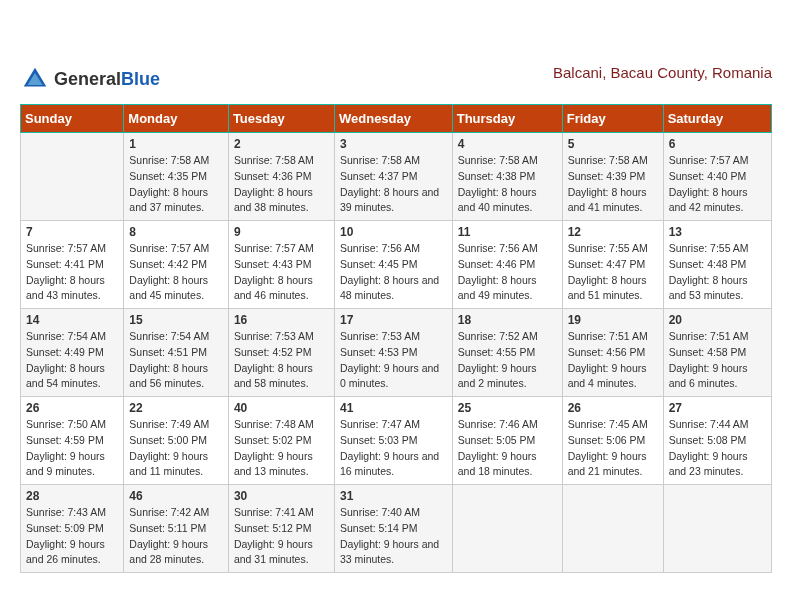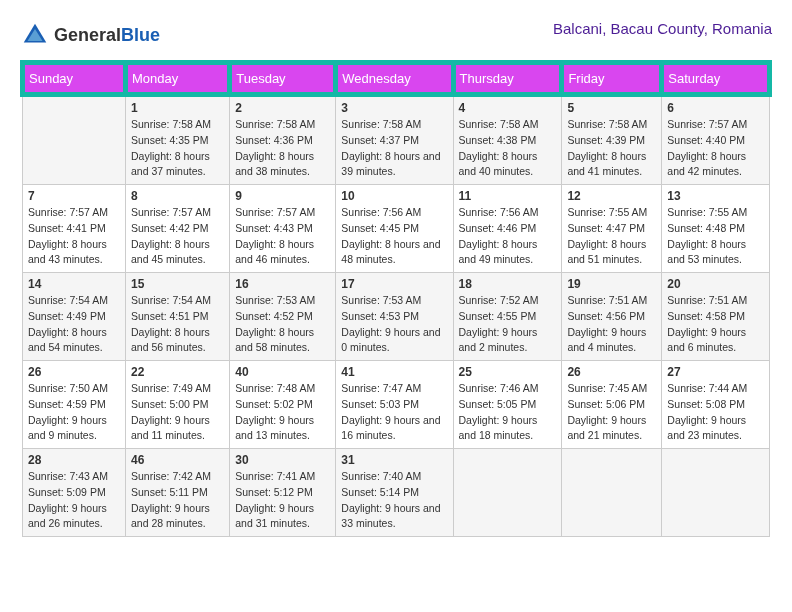--- a/index.html
+++ b/index.html
@@ -8,20 +8,21 @@
       background: #fff;
       width: 792px;
       min-height: 612px;
       padding: 20px;
     }
     .header-section {
       display: flex;
       justify-content: space-between;
       align-items: flex-start;
       margin-bottom: 10px;
+      margin-top: 44px;
     }
     .logo {
       display: flex;
       align-items: center;
       gap: 4px;
     }
     .logo-text-general {
       font-size: 18px;
       font-weight: bold;
       color: #333;
@@ -38,35 +39,35 @@
     .title-section {
       text-align: right;
     }
     .main-title {
       font-size: 32px;
       font-weight: bold;
       color: #333;
     }
     .subtitle {
       font-size: 15px;
-      color: #4c1d95;
+      color: #7f1d1d;
     }
     table {
       width: 100%;
       border-collapse: collapse;
       font-size: 11px;
     }
     thead tr th {
-      background-color: #d946ef;
+      background-color: #c2410c;
       color: #fff;
       padding: 6px 4px;
       text-align: left;
       font-size: 13px;
-      font-weight: normal;
-      border: 5px solid #14b8a6;
+      font-weight: bold;
+      border: 1px solid #14b8a6;
     }
     tbody tr td {
       border: 1px solid #ccc;
       padding: 4px 5px;
       vertical-align: top;
       min-height: 70px;
       color: #333;
     }
     tbody tr:nth-child(odd) td {
       background-color: #f5f5f5;

